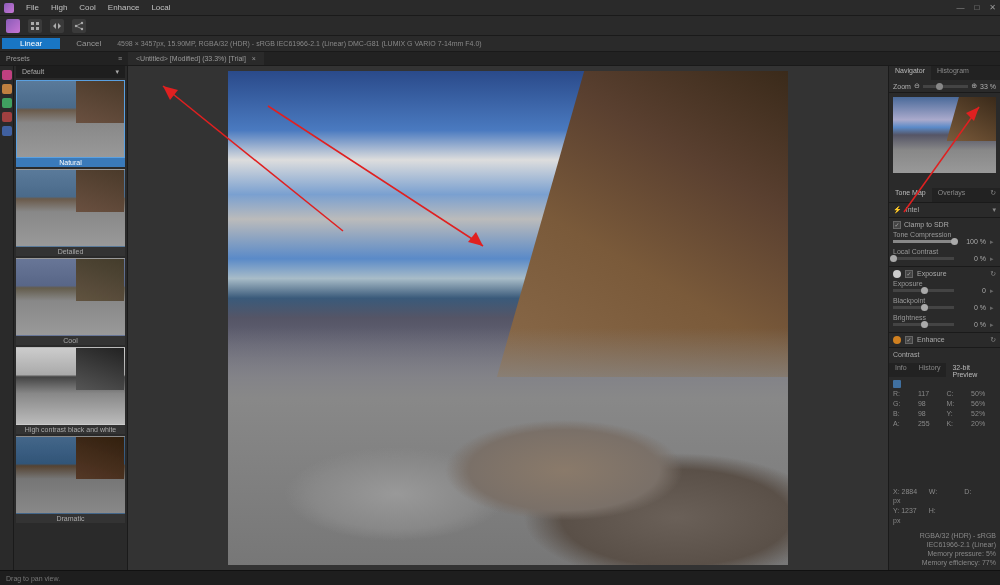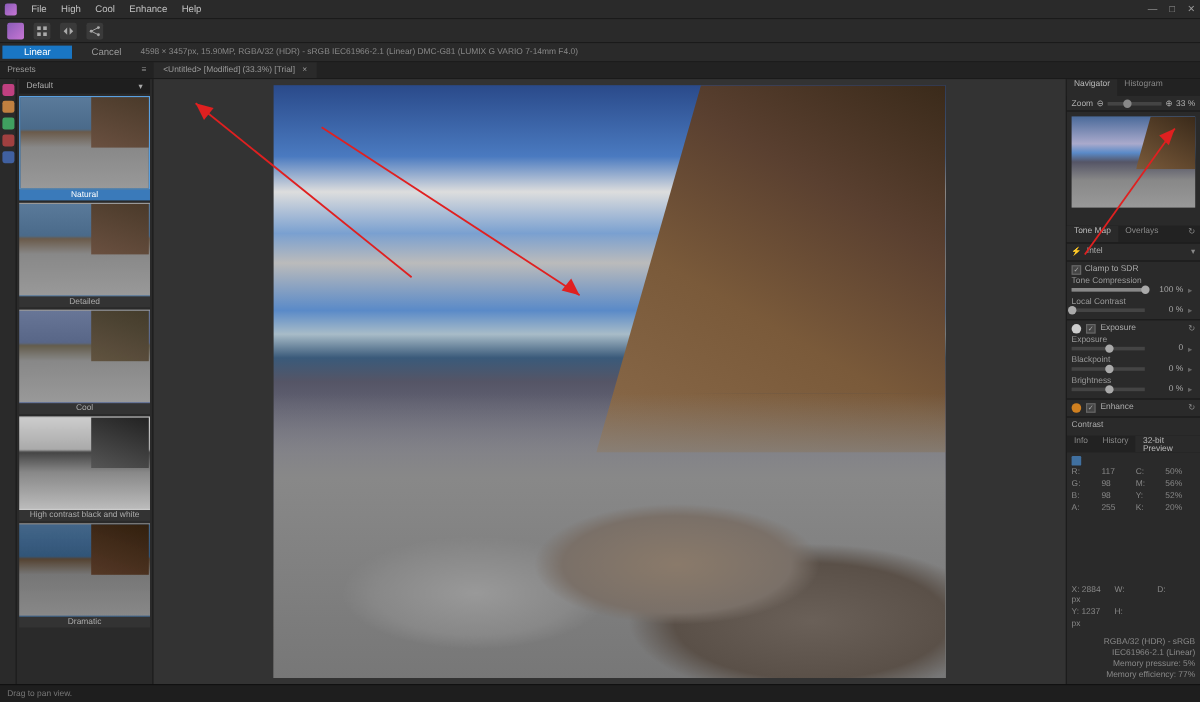--- a/index.html
+++ b/index.html
@@ -71,21 +71,21 @@
 </style>
 </head>
 <body>
 
 <div class="top-menu">
   <div class="logo"></div>
   <span class="item">File</span>
   <span class="item">High</span>
   <span class="item">Cool</span>
   <span class="item">Enhance</span>
-  <span class="item">Help</span>
+  <span class="item">Local</span>
   <div class="win-controls">
     <span>—</span>
     <span>□</span>
     <span>✕</span>
   </div>
 </div>
 
 <div class="toolbar">
   <div class="tbtn p"></div>
   <div class="tbtn">

